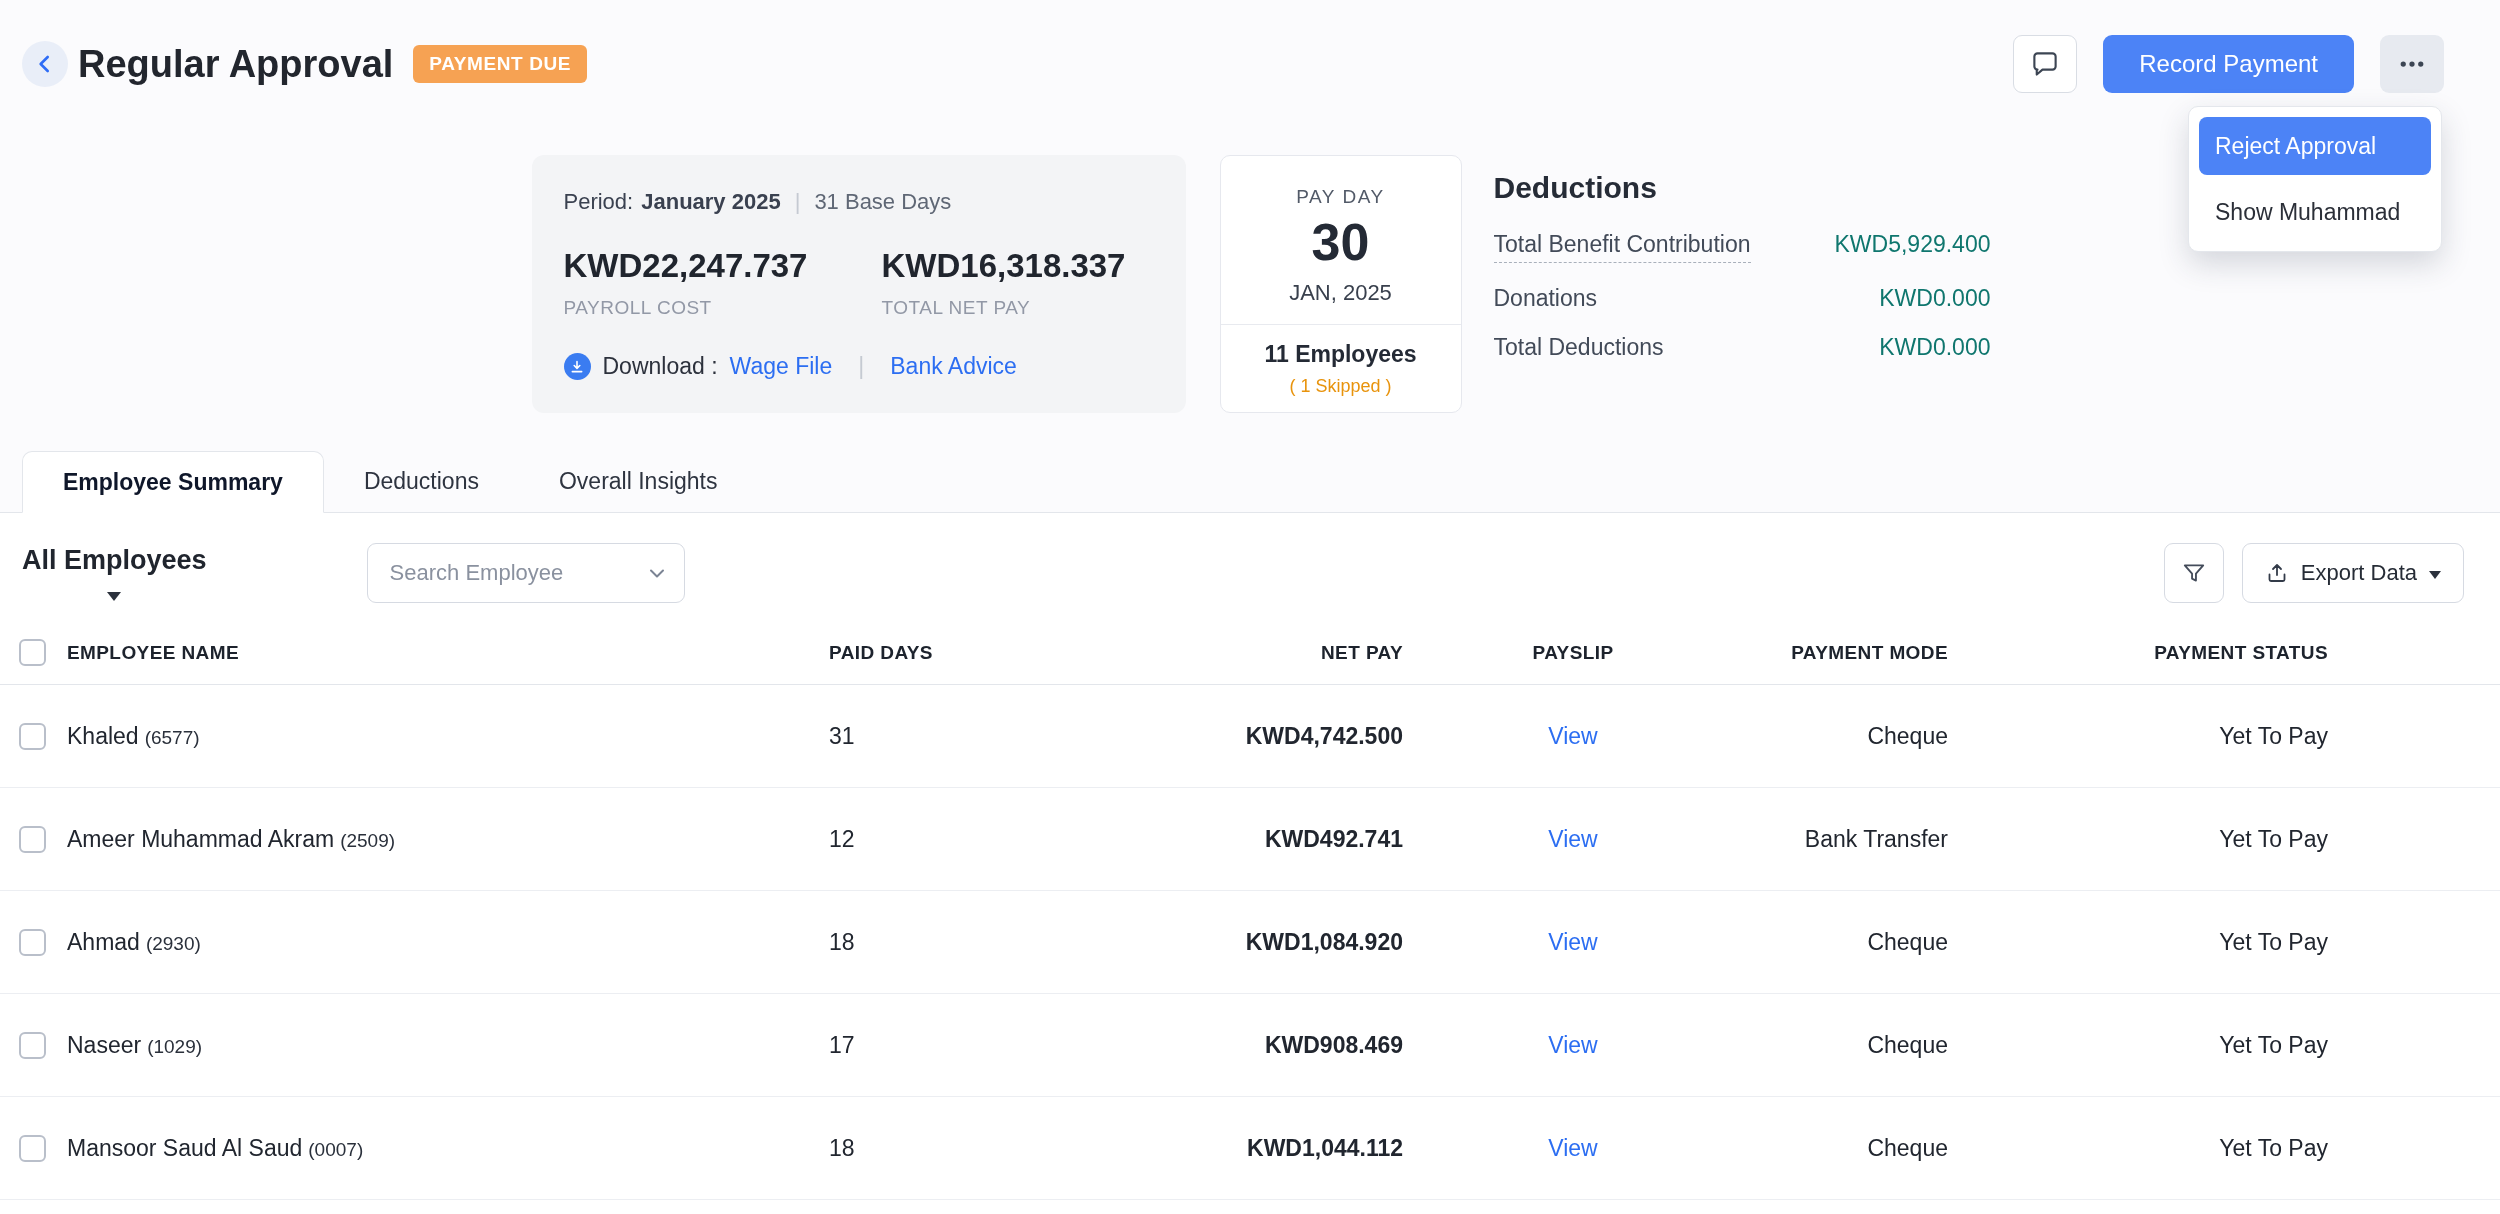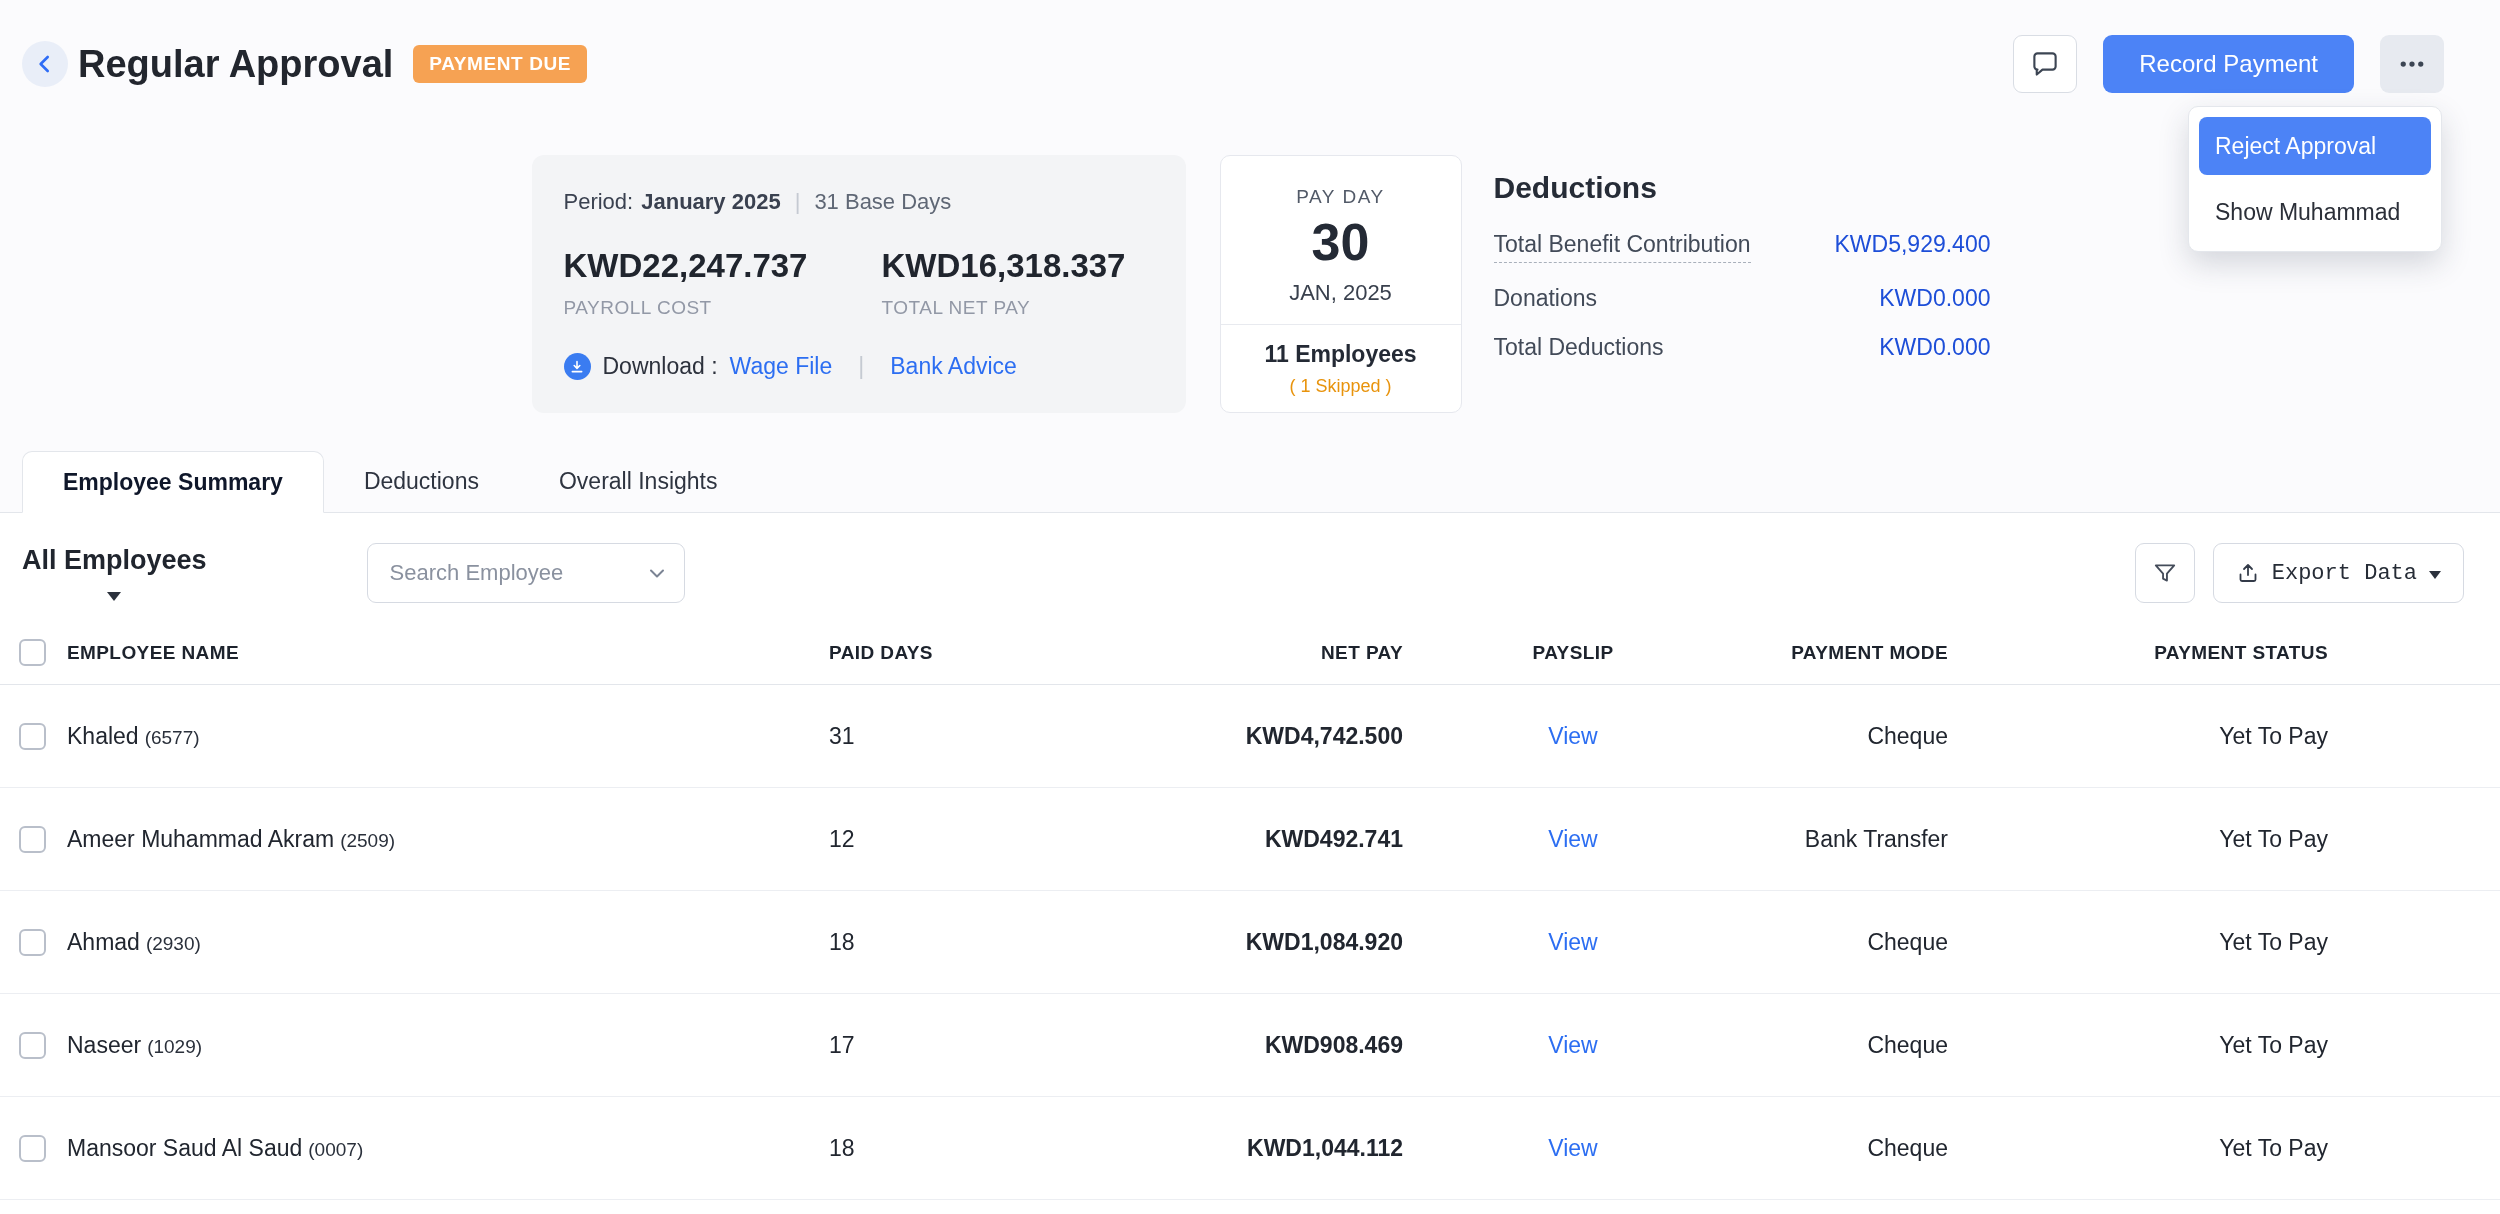--- a/index.html
+++ b/index.html
@@ -56,21 +56,21 @@
   .payday-divider { border-top:1px solid #e8eaef; margin-top:18px; }
   .payday-employees { font-size:23px; font-weight:bold; color:#242a35; margin-top:16px; }
   .payday-skipped { font-size:18px; color:#e8930c; margin-top:8px; }
   
   .deductions { margin-left:32px; width:497px; padding-top:16px; }
   .deductions-title { font-size:30px; font-weight:bold; color:#262c37; }
   .ded-rows { margin-top:26px; }
   .ded-row { display:flex; justify-content:space-between; align-items:flex-start; margin-bottom:22px; font-size:23px; }
   .ded-label { color:#424a58; }
   .ded-label.dashed { border-bottom:1.5px dashed #a9b0bb; padding-bottom:4px; }
-  .ded-value { color:#1d4ed8; }
+  .ded-value { color:#0f766e; }
   
   .tabs { display:flex; align-items:flex-end; padding-left:22px; border-bottom:1px solid #e3e6eb;
     height:62px; margin-top:38px; }
   .tab { padding:0 40px; height:62px; display:flex; align-items:center; font-size:23px; color:#2e3440; cursor:pointer; }
   .tab.active { background:#fff; border:1px solid #e3e6eb; border-bottom:1px solid #fff;
     border-radius:10px 10px 0 0; margin-bottom:-1px; font-weight:bold; color:#0f172a; }
   
   .content { background:#fff; height:701px; }
   .filter-row { display:flex; align-items:center; padding:30px 36px 0 22px; }
   .all-employees { display:flex; align-items:center; gap:12px; font-size:27px; font-weight:bold;
@@ -79,21 +79,21 @@
     border-top:9px solid #2b313c; display:inline-block; margin-top:4px; }
   .search-wrap { position:relative; margin-left:160px; }
   .search-input { width:318px; height:60px; border:1px solid #d6dae2; border-radius:9px; background:#fff;
     font-size:22px; font-family:inherit; color:#3a4150; padding:0 54px 0 22px; outline:none; }
   .search-input::placeholder { color:#8a919f; }
   .search-chevron { position:absolute; right:16px; top:18px; }
   .filter-right { margin-left:auto; display:flex; align-items:center; gap:18px; }
   .square-btn { width:60px; height:60px; border:1px solid #d6dae2; border-radius:9px; background:#fff;
     display:flex; align-items:center; justify-content:center; cursor:pointer; }
   .export-btn { height:60px; padding:0 22px; border:1px solid #d6dae2; border-radius:9px; background:#fff;
-    display:flex; align-items:center; gap:12px; font-size:22px; font-family:Liberation Mono, monospace; color:#262c36; cursor:pointer; }
+    display:flex; align-items:center; gap:12px; font-size:22px; font-family:Liberation Sans, sans-serif; color:#262c36; cursor:pointer; }
   .export-btn .caret-down { border-top-width:8px; border-left-width:6px; border-right-width:6px; }
   
   .tgrid { display:grid; grid-template-columns:48px 762px 200px 374px 340px 205px 380px;
     padding:0 172px 0 19px; align-items:center; }
   .thead { height:64px; margin-top:18px; border-bottom:1px solid #e3e6eb;
     font-size:19px; font-weight:bold; color:#1d232d; letter-spacing:.4px; }
   .trow { height:103px; border-bottom:1px solid #eceef2; font-size:23px; color:#21262f; background:#fff; }
   .c-days { text-align:left; }
   .c-netpay { text-align:right; font-weight:bold; }
   .thead .c-netpay { font-weight:bold; }

